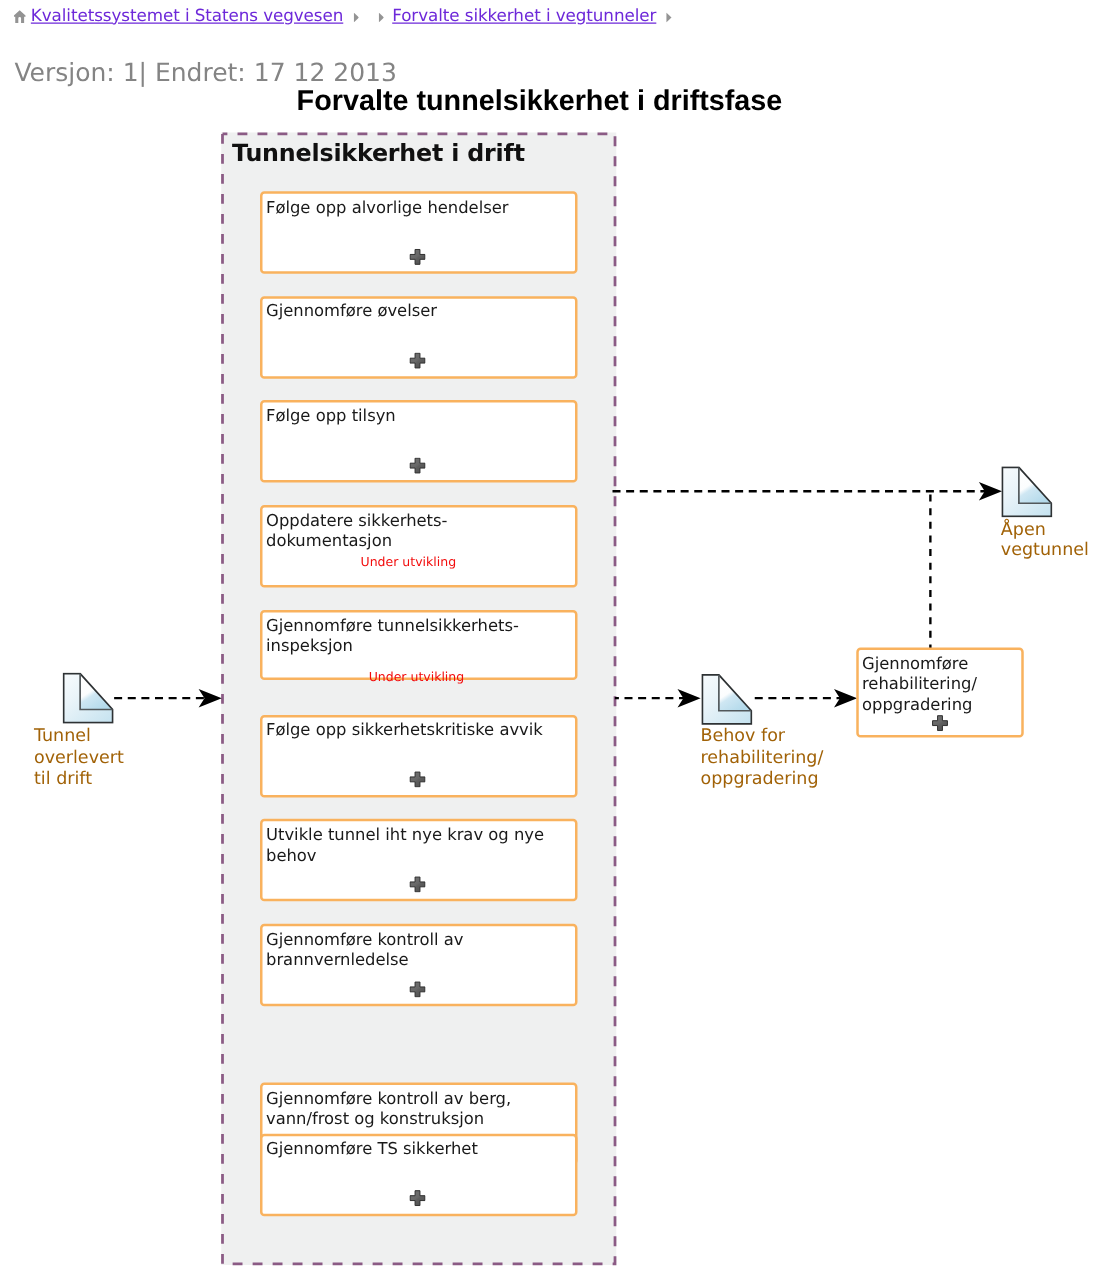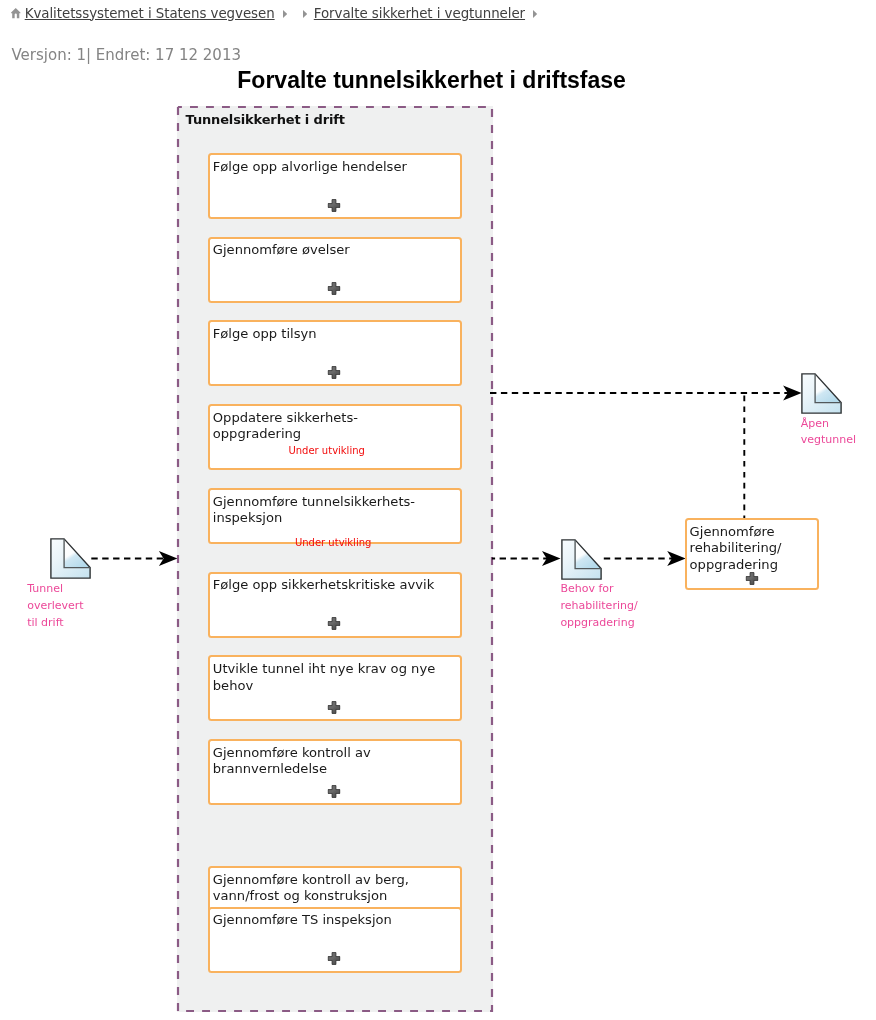--- a/index.html
+++ b/index.html
@@ -5,47 +5,47 @@
 <style>
   html,body{margin:0;padding:0;}
   body{width:876px;height:1020px;background:#ffffff;overflow:hidden;
        font-family:"DejaVu Sans",sans-serif;-webkit-font-smoothing:antialiased;}
   .page{position:relative;width:876px;height:1020px;}
 
   
   .crumbs{position:absolute;left:0;top:0;height:26px;display:flex;align-items:center;
           font-size:13.4px;color:#4a4a4a;}
   .crumbs .home{margin-left:10.8px;margin-right:3.9px;display:flex;align-items:center;margin-top:1px;}
-  .crumbs a{color:#404040;text-decoration:underline;white-space:nowrap;font-size:13.4px;letter-spacing:-0.055px;}
+  .crumbs a{color:#6d28d9;text-decoration:underline;white-space:nowrap;font-size:13.4px;letter-spacing:-0.055px;}
   .sep{display:inline-block;margin:0 8.4px;line-height:0;margin-top:2px;}
   .sep.s2{margin:0 7.0px;margin-top:2px;}
 
-  .version{position:absolute;left:11.5px;top:45.5px;font-size:15px;color:#848484;}
+  .version{position:absolute;left:11.5px;top:45.5px;font-size:20px;color:#848484;}
 
   .title{position:absolute;left:237.3px;top:67.3px;
          font-family:"Liberation Sans",sans-serif;font-weight:bold;font-size:23px;color:#000;}
   .title-inner{display:inline-block;}
 
   
   .pool{position:absolute;left:0;top:0;}
   .pool-title{position:absolute;left:185.6px;top:111.8px;font-family:"DejaVu Sans",sans-serif;
-        font-weight:bold;font-size:13px;color:#111;letter-spacing:-0.15px;}
+        font-weight:bold;font-size:19px;color:#111;letter-spacing:-0.15px;}
 
   
   .task{position:absolute;left:208px;box-sizing:border-box;background:#fff;
         border:2px solid #f9b25e;border-radius:3.5px;width:253.5px;}
   .task .lbl{position:absolute;left:2.8px;top:3.8px;right:3px;font-size:13.1px;color:#1a1a1a;
         line-height:16.45px;white-space:pre-line;}
   .task .sub{text-align:center;font-size:10px;color:#f20c0c;line-height:16.45px;}
   .plus{position:absolute;left:50%;bottom:5.2px;transform:translateX(-50%);margin-left:-0.6px;}
   #flow .plus{bottom:3.4px;margin-left:0.6px;}
 
   
   .ev{position:absolute;}
-  .ev .cap{position:absolute;font-size:11px;color:#ec4899;line-height:16.8px;white-space:pre;}
+  .ev .cap{position:absolute;font-size:14px;color:#a16207;line-height:16.8px;white-space:pre;}
   .conn{position:absolute;left:0;top:0;pointer-events:none;}
   .docicon{display:block;}
 </style>
 </head>
 <body>
 
 <div class="page">
 
   <div class="crumbs">
     <span class="home">
@@ -114,21 +114,21 @@
               <stop offset="0.45" stop-color="#686868"></stop>
               <stop offset="0.55" stop-color="#5e5e5e"></stop>
               <stop offset="1" stop-color="#4e4e4e"></stop>
             </linearGradient>
           </defs>
           <path d="M4.55 0.55 H8.45 V4.55 H12.45 V8.45 H8.45 V12.45 H4.55 V8.45 H0.55 V4.55 H4.55 Z" fill="url(#plg)" stroke="#2f2f2f" stroke-width="0.8" stroke-linejoin="miter"></path>
         </svg>
       </div>
       <div class="task" style="top: 404.1px; height: 66px;">
         <div class="lbl"><div>Oppdatere sikkerhets-
-oppgradering</div><div class="sub" style="position:relative;left:-8px;top:0px">Under utvikling</div></div>
+dokumentasjon</div><div class="sub" style="position:relative;left:-8px;top:0px">Under utvikling</div></div>
       </div>
       <div class="task" style="top: 487.8px; height: 56px;">
         <div class="lbl"><div>Gjennomføre tunnelsikkerhets-
 inspeksjon</div><div class="sub" style="position:relative;left:-1.5px;top:8.6px">Under utvikling</div></div>
       </div>
       <div class="task" style="top: 571.6px; height: 66px;">
         <div class="lbl"><div>Følge opp sikkerhetskritiske avvik</div></div>
         <svg class="plus" width="13" height="13" viewBox="0 0 13 13">
           <defs>
             <linearGradient id="plg" x1="0.15" y1="0" x2="0.9" y2="1">
@@ -180,21 +180,21 @@
               <stop offset="0" stop-color="#727272"></stop>
               <stop offset="0.45" stop-color="#686868"></stop>
               <stop offset="0.55" stop-color="#5e5e5e"></stop>
               <stop offset="1" stop-color="#4e4e4e"></stop>
             </linearGradient>
           </defs>
           <path d="M4.55 0.55 H8.45 V4.55 H12.45 V8.45 H8.45 V12.45 H4.55 V8.45 H0.55 V4.55 H4.55 Z" fill="url(#plg)" stroke="#2f2f2f" stroke-width="0.8" stroke-linejoin="miter"></path>
         </svg>
       </div>
       <div class="task" style="top: 906.6px; height: 66px;">
-        <div class="lbl"><div>Gjennomføre TS inspeksjon</div></div>
+        <div class="lbl"><div>Gjennomføre TS sikkerhet</div></div>
         <svg class="plus" width="13" height="13" viewBox="0 0 13 13">
           <defs>
             <linearGradient id="plg" x1="0.15" y1="0" x2="0.9" y2="1">
               <stop offset="0" stop-color="#727272"></stop>
               <stop offset="0.45" stop-color="#686868"></stop>
               <stop offset="0.55" stop-color="#5e5e5e"></stop>
               <stop offset="1" stop-color="#4e4e4e"></stop>
             </linearGradient>
           </defs>
           <path d="M4.55 0.55 H8.45 V4.55 H12.45 V8.45 H8.45 V12.45 H4.55 V8.45 H0.55 V4.55 H4.55 Z" fill="url(#plg)" stroke="#2f2f2f" stroke-width="0.8" stroke-linejoin="miter"></path>

